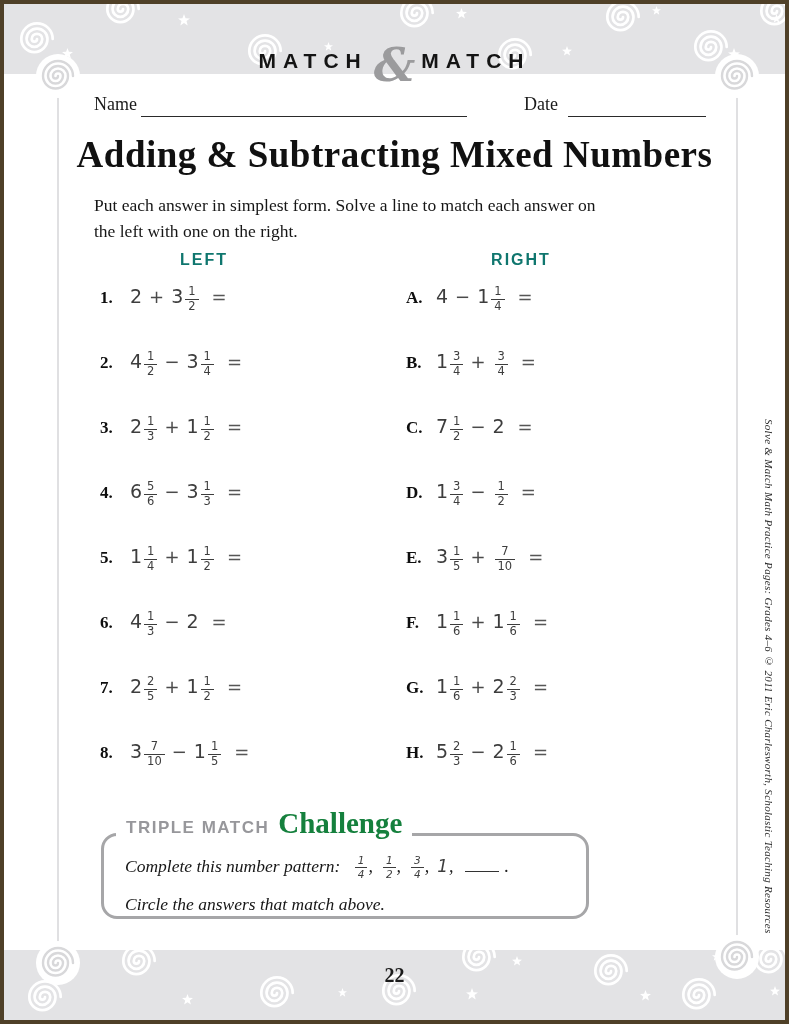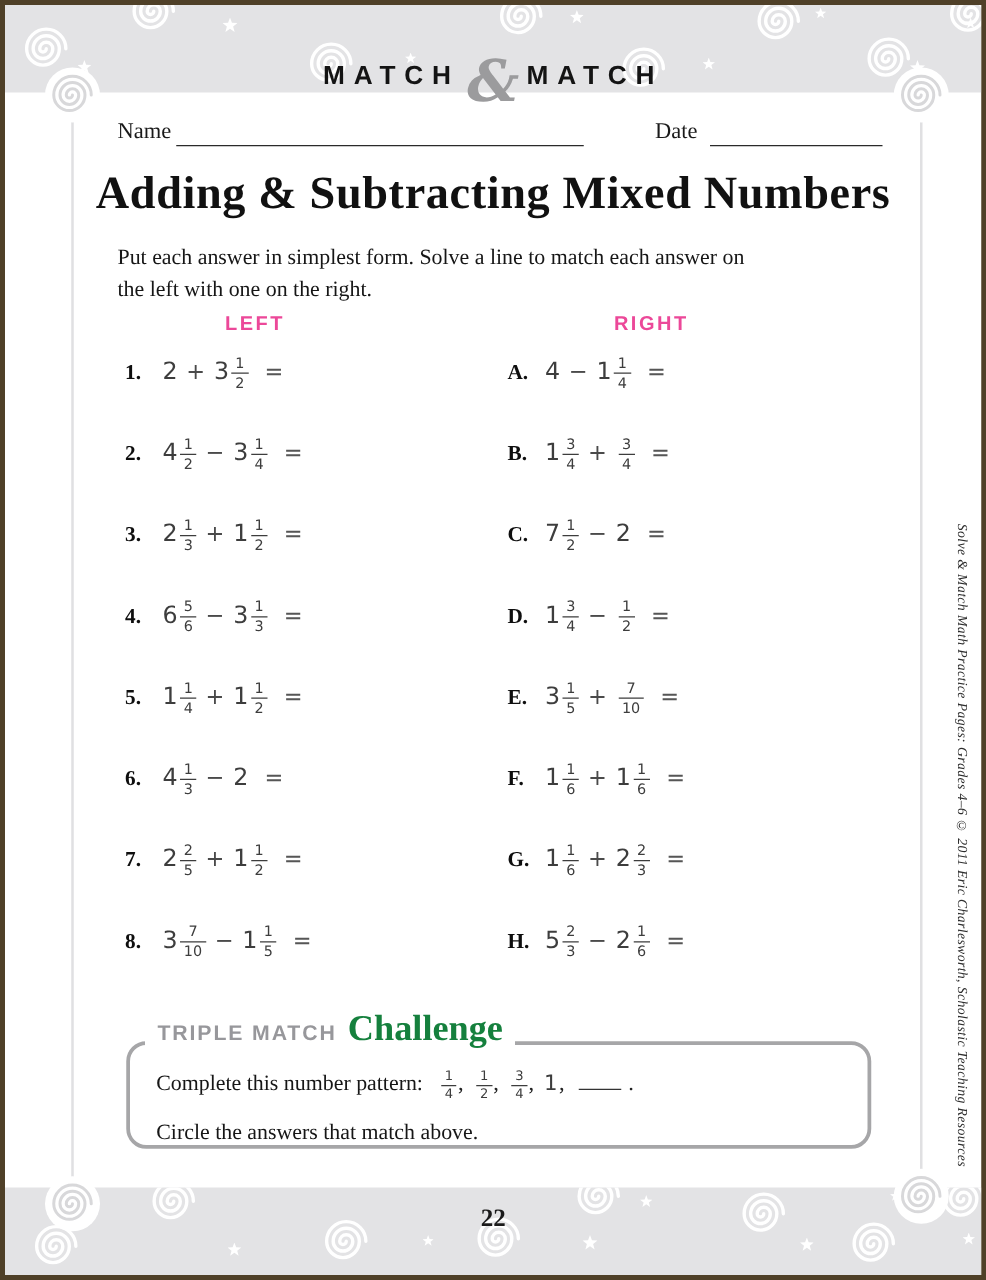--- a/index.html
+++ b/index.html
@@ -26,21 +26,21 @@
   .uline{position:absolute;border-bottom:1.6px solid #2a2a2a;height:1px;}
   .nline{left:137px;top:111px;width:326px;}
   .dline{left:564px;top:111px;width:138px;}
 
   .page-title{position:absolute;left:60px;right:60px;top:129px;text-align:center;
               font-family:"Liberation Serif",serif;font-weight:bold;font-size:37px;
               letter-spacing:0.5px;color:#111;}
   .instructions{position:absolute;left:90px;top:189px;font-size:17.5px;line-height:1.48;color:#161616;}
 
   .colhead{position:absolute;top:247px;font-family:"Liberation Sans",sans-serif;
-           font-weight:bold;font-size:16px;letter-spacing:2px;color:#ec4899;text-align:center;width:100px;}
+           font-weight:bold;font-size:16px;letter-spacing:2px;color:#0f766e;text-align:center;width:100px;}
   .colhead-left{left:150px;}
   .colhead-right{left:467px;}
 
   .problems{position:absolute;left:90px;top:281px;width:620px;}
   .prow{position:relative;height:65px;}
   .pcell{position:absolute;top:0;white-space:nowrap;}
   .pl{left:6px;}
   .pr{left:312px;}
   .plabel{display:inline-block;min-width:23px;font-weight:bold;font-size:17px;color:#0e0e0e;margin-right:7px;}
   .expr{white-space:nowrap;}
@@ -53,23 +53,23 @@
   .op{font-family:"DejaVu Sans",sans-serif;font-size:18px;color:#4a4a4a;margin:0 7px;}
   .op.eq{margin-left:13px;color:#565656;}
   .op.comma{margin:0 8px 0 1px;font-family:"Liberation Serif",serif;color:#222;}
   .blank{display:inline-block;width:34px;height:15px;border-bottom:1.6px solid #333;margin:0 5px 0 3px;}
 
   .challenge-head{position:absolute;left:112px;top:803px;z-index:2;background:#fff;
                   padding:0 10px;white-space:nowrap;}
   .challenge-tag{font-family:"Liberation Sans",sans-serif;font-weight:bold;font-size:17px;
                  letter-spacing:1.5px;color:#97979b;margin-right:9px;text-align:right;}
   .challenge-title{font-family:"Liberation Serif",serif;font-weight:bold;font-size:29px;color:#15803d;}
-  .challenge-box{position:absolute;left:97px;top:829px;width:596px;height:86px;z-index:1;
+  .challenge-box{position:absolute;left:97px;top:829px;width:488px;height:86px;z-index:1;
                  border:3px solid #a6a6a8;border-radius:16px;box-sizing:border-box;
-                 padding:17px 0 0 21px;}
+                 padding:17px 0 0 21px;font-style:italic;}
   .challenge-box .cline{font-size:17.5px;line-height:26px;color:#161616;white-space:nowrap;}
   .challenge-box .cline2{margin-top:11px;}
   .challenge-box .w{font-size:17px;}
   .challenge-box .frac{font-size:10.5px;vertical-align:-6px;}
 
   .side-credit{position:absolute;right:10px;top:415px;writing-mode:vertical-rl;
                font-family:"Liberation Serif",serif;font-style:italic;font-size:11px;
                letter-spacing:0.3px;color:#2d2d2d;z-index:2;}
 
   .page-num{position:absolute;left:0;right:0;top:960px;text-align:center;z-index:4;

